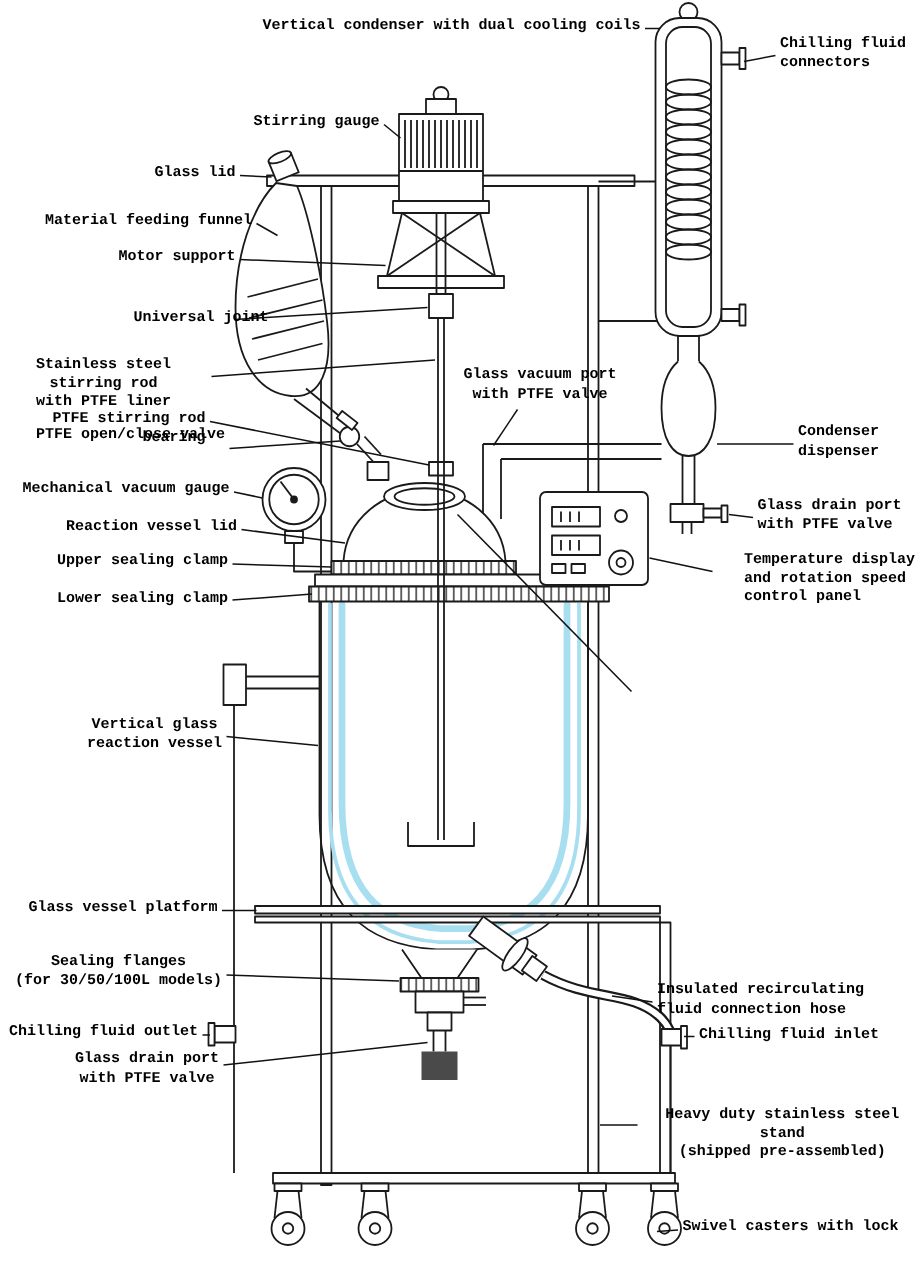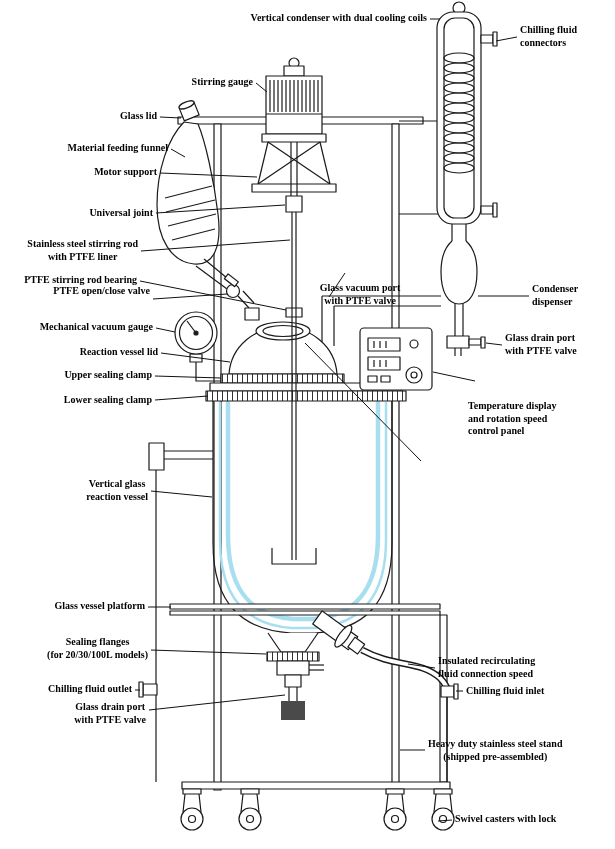--- a/index.html
+++ b/index.html
@@ -1,30 +1,30 @@
 <!DOCTYPE html>
 <html style="--jacket: #a8dff0; --plug: #4a4a4a; --line: #1a1a1a; --leader: #111111; --bg: #ffffff;"><head>
 <meta charset="utf-8">
 <style>
   html,body{margin:0;padding:0;background:#fff;}
   #stage{
     position:relative;width:615px;height:849px;margin:0 auto;
     background:var(--bg,#ffffff);
-    font-family:Liberation Serif, serif;
+    font-family:Liberation Mono, monospace;
     overflow:hidden;
   }
   #diagram-svg,#leader-svg,#label-layer{position:absolute;left:0;top:0;width:615px;height:849px;}
   #leader-svg,#label-layer{pointer-events:none;}
   .label{
     position:absolute;font-weight:bold;font-size:10px;line-height:12.5px;
     color:#000;white-space:pre-line;
   }
   .align-right{text-align:right;}
   .align-left{text-align:left;}
-  .align-center{transform:translateX(-50%);text-align:center;margin-top:37px;}
+  .align-center{transform:translateX(-50%);text-align:center;}
   .ta-center{text-align:center;}
   .leader{fill:none;stroke:var(--leader,#111);stroke-width:1;}
   .ink{stroke:var(--line,#1a1a1a);}
   .jacket-line{stroke:var(--jacket,#a8dff0);fill:none;}
   .plug-fill{fill:var(--plug,#4a4a4a);stroke:none;}
 </style>
 </head>
 <body>
 
 <div id="stage">
@@ -278,47 +278,47 @@
     </svg>
 
   <div id="label-layer">
       <div class="label align-right" style="top: 12px; right: 188px;">Vertical condenser with dual cooling coils</div>
       <div class="label align-left" style="top: 24px; left: 520px;">Chilling fluid
 connectors</div>
       <div class="label align-right" style="top: 76px; right: 362px;">Stirring gauge</div>
       <div class="label align-right" style="top: 110px; right: 458px;">Glass lid</div>
       <div class="label align-right" style="top: 142px; right: 447px;">Material feeding funnel</div>
       <div class="label align-right" style="top: 166px; right: 458px;">Motor support</div>
-      <div class="label align-right" style="top: 207px; right: 462px;">Universal joint</div>
+      <div class="label align-right" style="top: 207px; right: 436px;">Universal joint</div>
       <div class="label align-right ta-center" style="top: 238px; right: 477px;">Stainless steel stirring rod
 with PTFE liner</div>
       <div class="label align-right" style="top: 274px; right: 478px;">PTFE stirring rod bearing</div>
       <div class="label align-right" style="top: 285px; right: 465px;">PTFE open/close valve</div>
       <div class="label align-right" style="top: 321px; right: 462px;">Mechanical vacuum gauge</div>
       <div class="label align-right" style="top: 346px; right: 457px;">Reaction vessel lid</div>
       <div class="label align-right" style="top: 369px; right: 463px; margin-left: 24px;">Upper sealing clamp</div>
       <div class="label align-right" style="top: 394px; right: 463px; margin-left: 37px;">Lower sealing clamp</div>
       <div class="label align-center ta-center" style="top: 245px; left: 360px;">Glass vacuum port
 with PTFE valve</div>
       <div class="label align-left" style="top: 283px; left: 532px;">Condenser
 dispenser</div>
       <div class="label align-left" style="top: 332px; left: 505px;">Glass drain port
 with PTFE valve</div>
-      <div class="label align-left" style="top: 368px; left: 468px; margin-top: 32px;">Temperature display
+      <div class="label align-left" style="top: 368px; left: 496px;">Temperature display
 and rotation speed
 control panel</div>
       <div class="label align-right ta-center" style="top: 478px; right: 467px;">Vertical glass
 reaction vessel</div>
       <div class="label align-right" style="top: 600px; right: 470px;">Glass vessel platform</div>
       <div class="label align-right ta-center" style="top: 636px; right: 467px;">Sealing flanges
-(for 20/30/100L models)</div>
+(for 30/50/100L models)</div>
       <div class="label align-right" style="top: 683px; right: 483px;">Chilling fluid outlet</div>
       <div class="label align-right ta-center" style="top: 701px; right: 469px;">Glass drain port
 with PTFE valve</div>
       <div class="label align-left" style="top: 655px; left: 438px;">Insulated recirculating
-fluid connection speed</div>
+fluid connection hose</div>
       <div class="label align-left" style="top: 685px; left: 466px;">Chilling fluid inlet</div>
       <div class="label align-left ta-center" style="top: 738px; left: 428px;">Heavy duty stainless steel stand
 (shipped pre-assembled)</div>
       <div class="label align-left" style="top: 813px; left: 455px;">Swivel casters with lock</div>
     </div>
 
 </div>
 
 </body></html>

